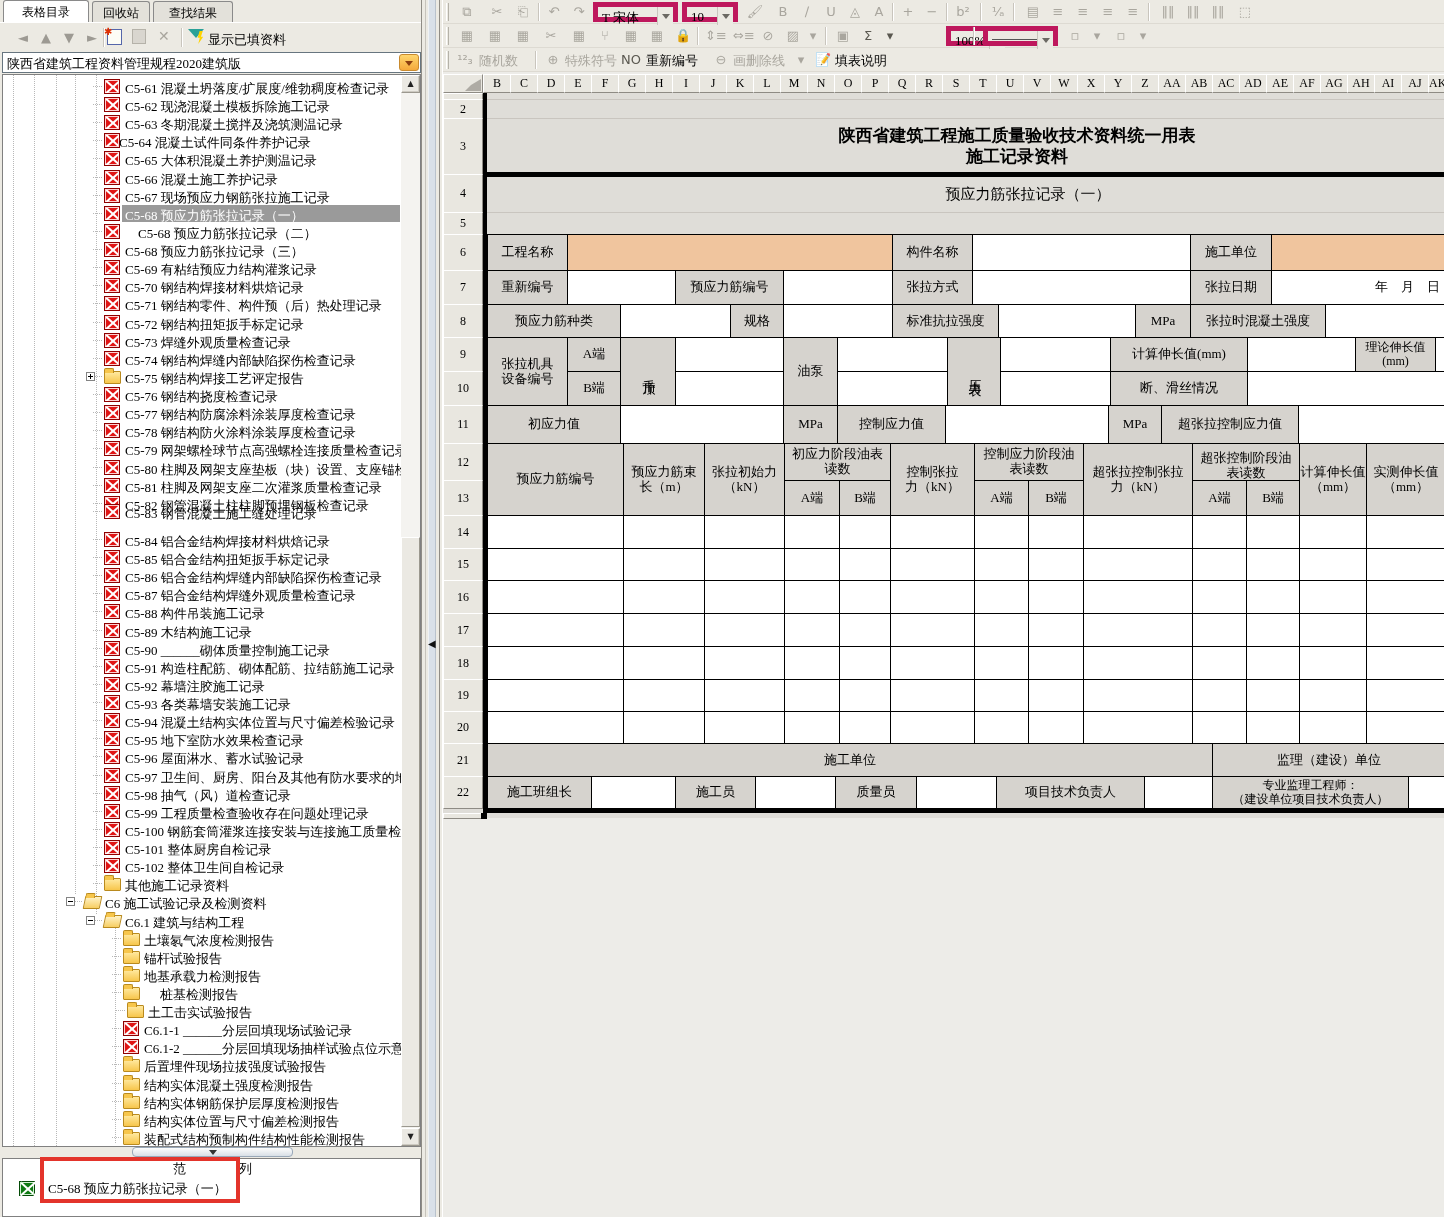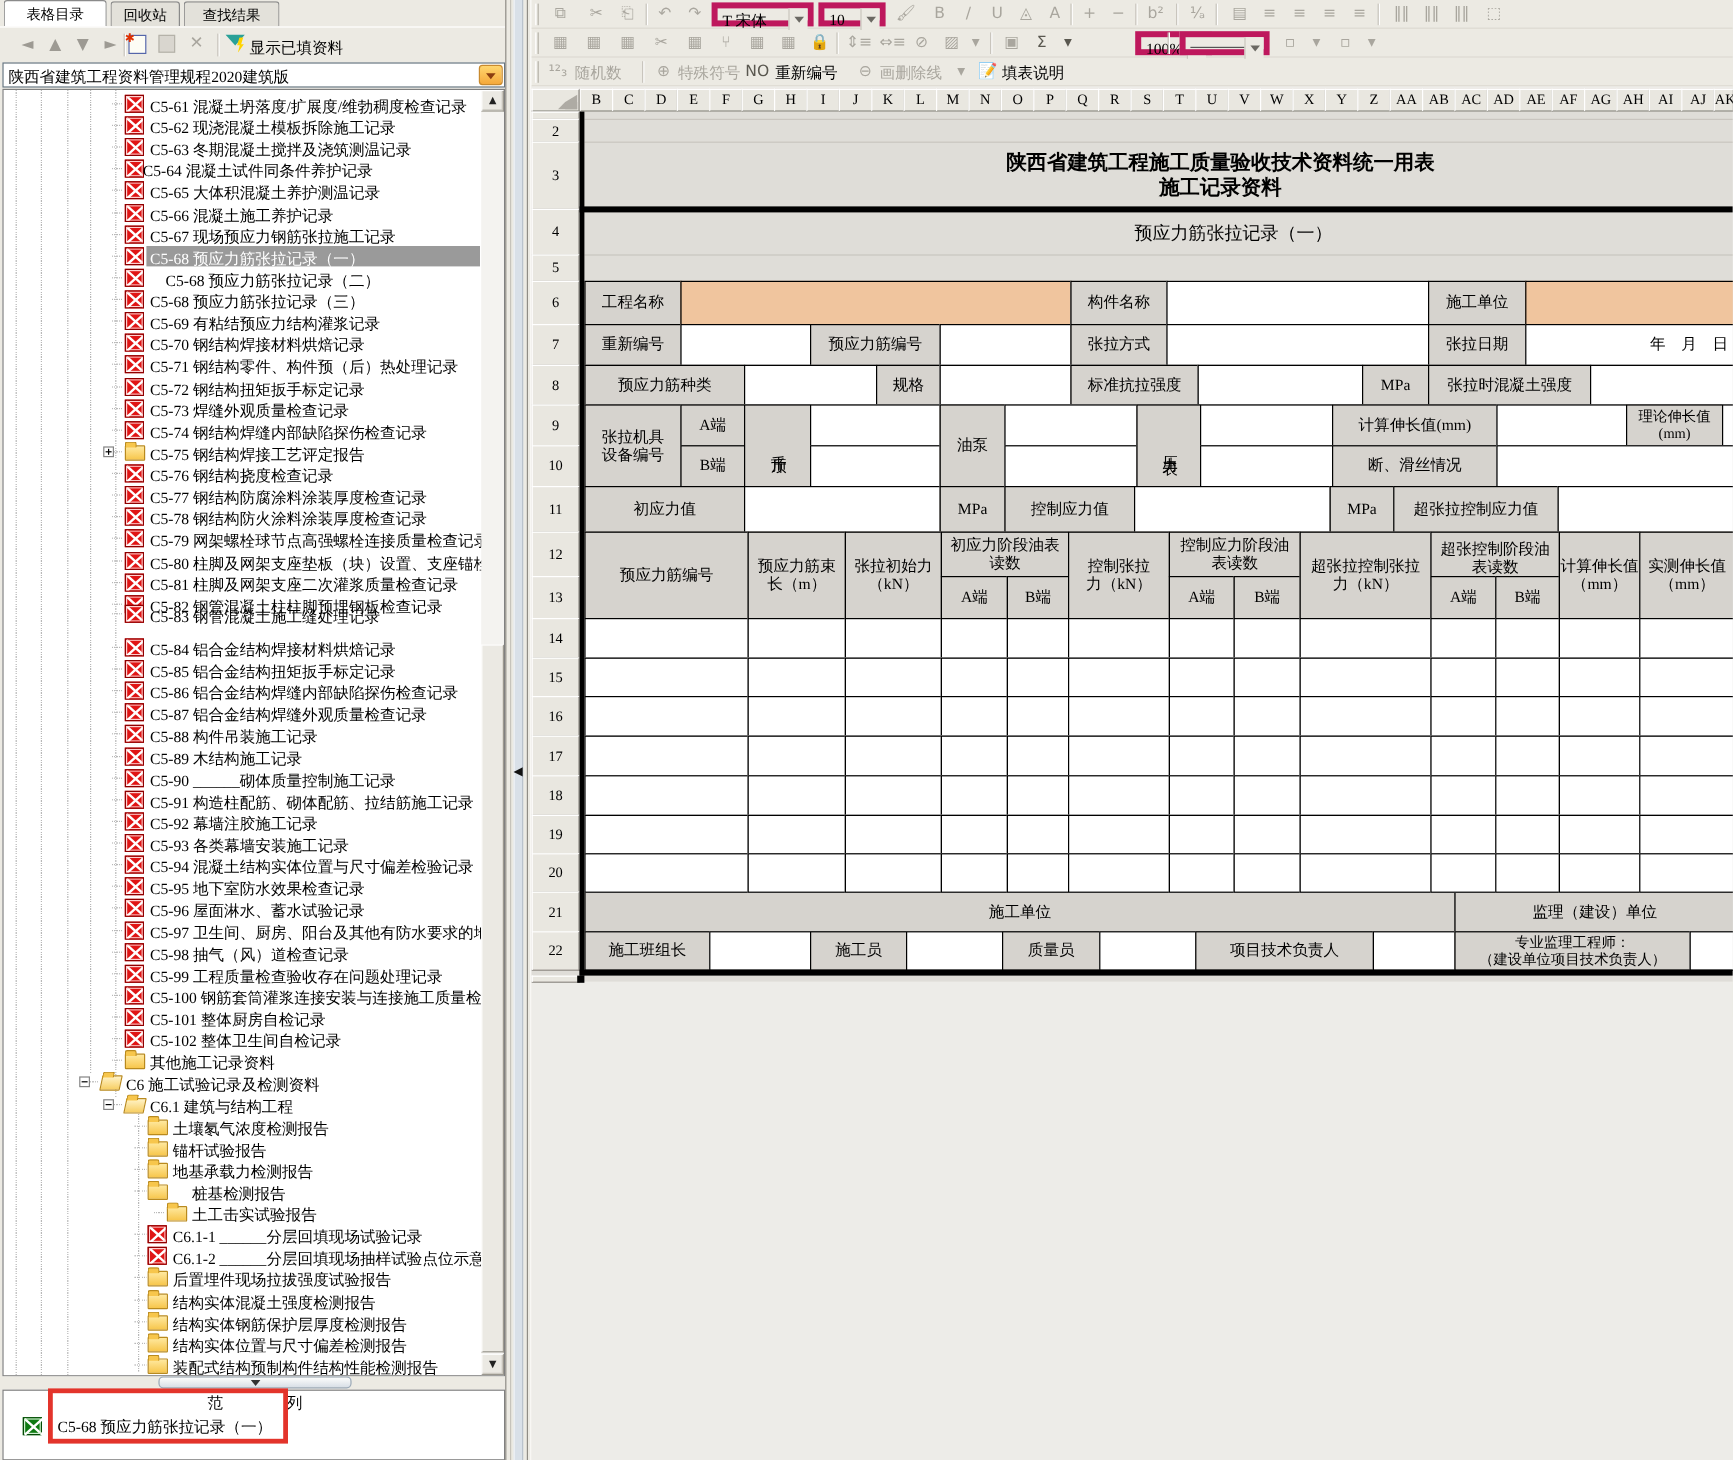--- a/index.html
+++ b/index.html
@@ -464,21 +464,21 @@
         <div class="titem" style="left: 0px; top: 891px; width: 417px;">
           <div class="stub" style="left: 109px; top: 8px; width: 10px;"></div>
           <div class="tfolder" style="left: 120px; top: 3px;"></div>
           <span class="ttext" style="left: 141px;">地基承载力检测报告</span>
         </div>
         <div class="titem" style="left: 0px; top: 909px; width: 417px;">
           <div class="stub" style="left: 109px; top: 8px; width: 10px;"></div>
           <div class="tfolder" style="left: 120px; top: 3px;"></div>
           <span class="ttext" style="left: 141px; margin-left: 16px;">桩基检测报告</span>
         </div>
-        <div class="titem" style="left: 16px; top: 927px; width: 417px;">
+        <div class="titem" style="left: 4px; top: 927px; width: 417px;">
           <div class="stub" style="left: 109px; top: 8px; width: 10px;"></div>
           <div class="tfolder" style="left: 120px; top: 3px;"></div>
           <span class="ttext" style="left: 141px;">土工击实试验报告</span>
         </div>
         <div class="titem" style="left: 0px; top: 945px; width: 417px;">
           <div class="stub" style="left: 109px; top: 8px; width: 10px;"></div>
           <div class="ticon-form" style="left: 120px; top: 1px;">
             <i></i>
           </div>
           <span class="ttext" style="left: 141px;">C6.1-1 ______分层回填现场试验记录</span>

